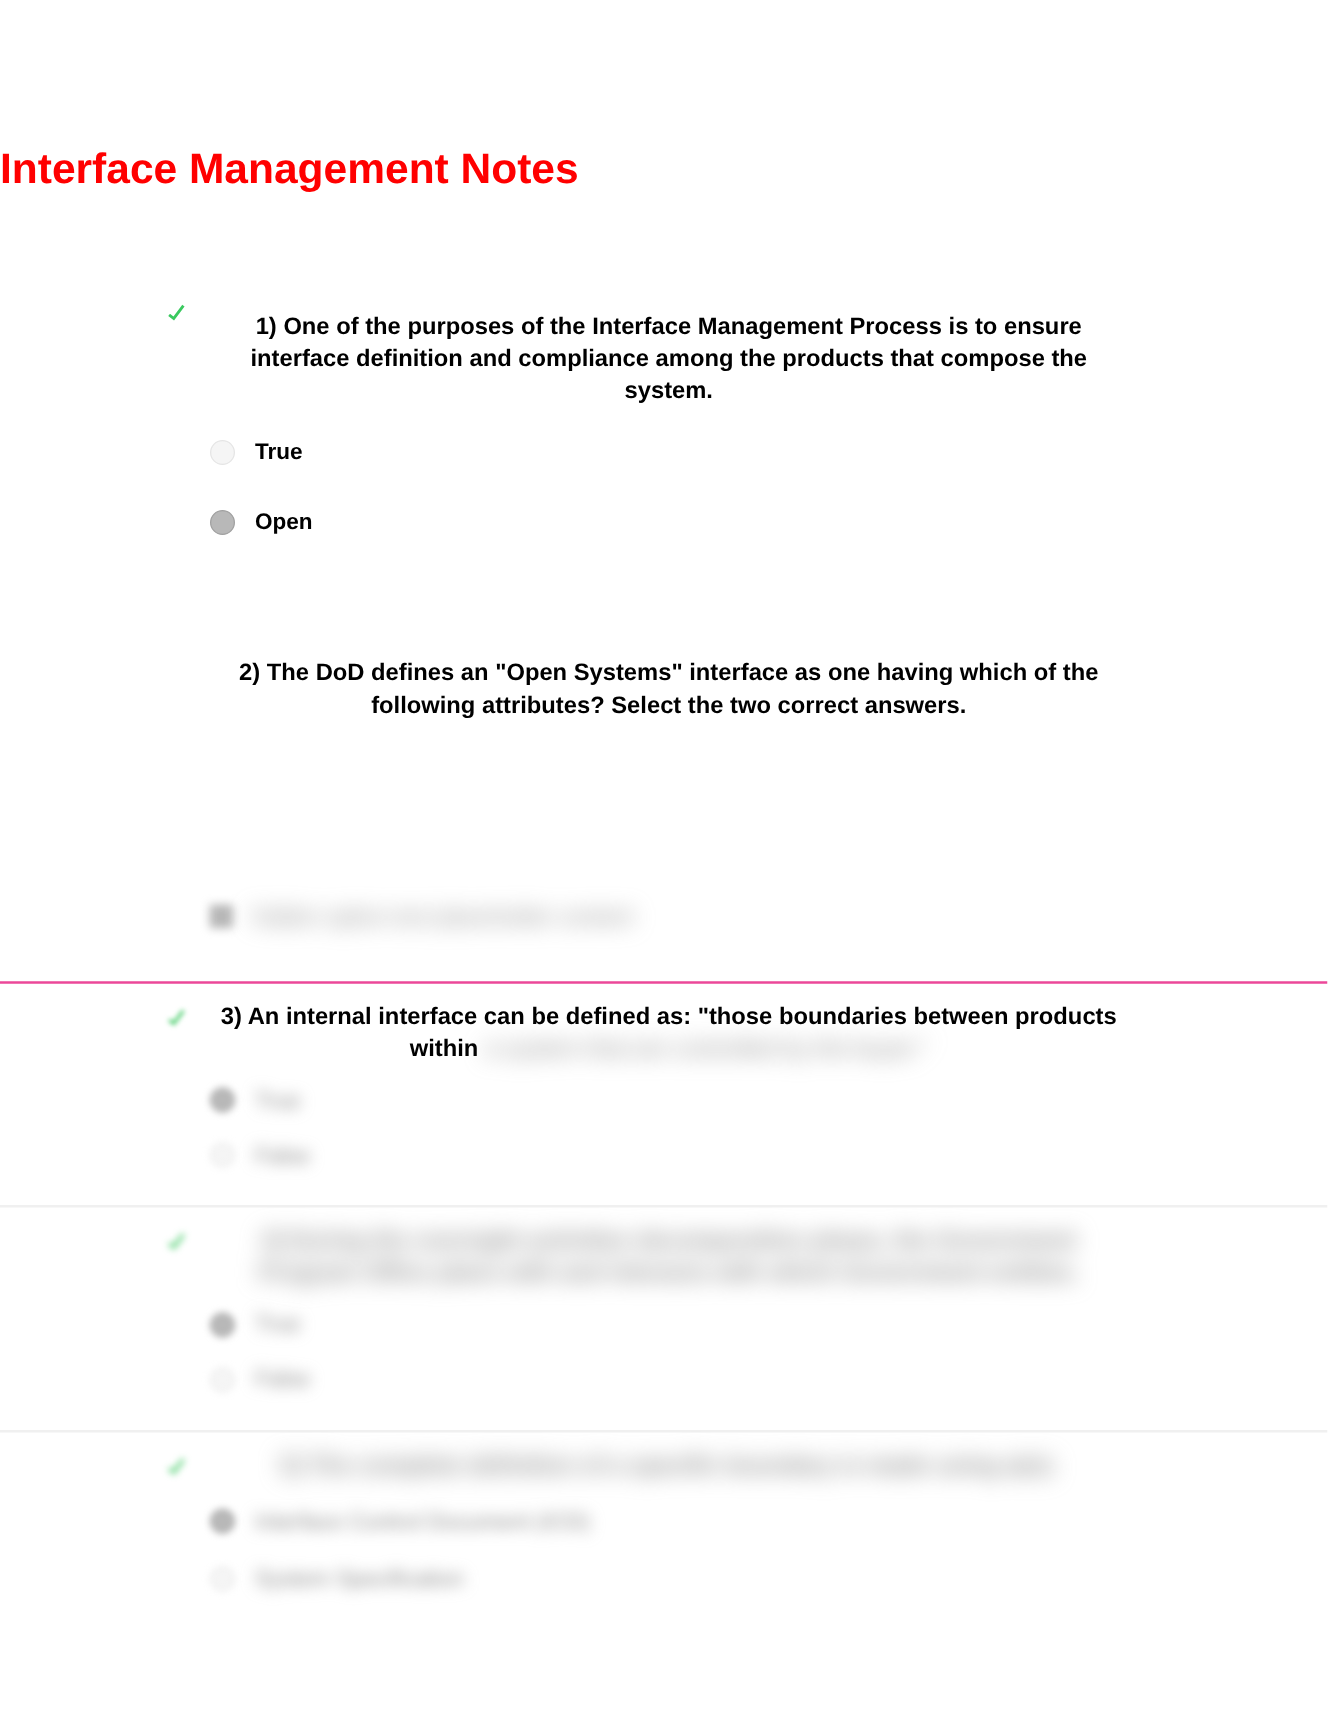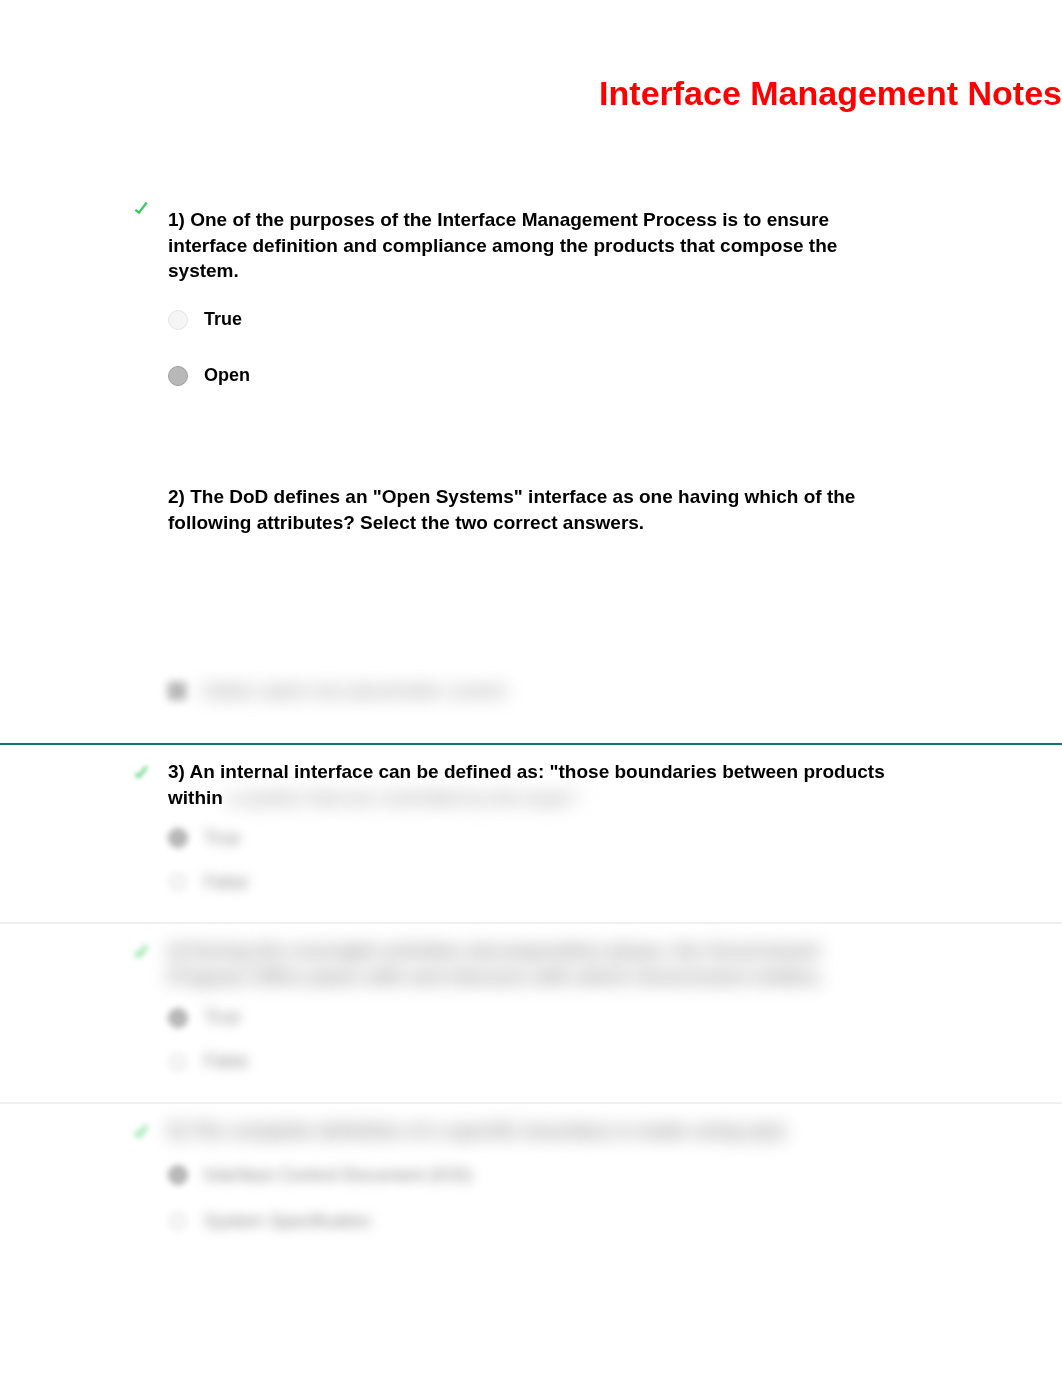--- a/index.html
+++ b/index.html
@@ -8,53 +8,54 @@
       box-sizing: border-box;
     }
     body {
       width: 1062px;
       height: 1377px;
       font-family: Arial, Helvetica, sans-serif;
       background: #ffffff;
       position: relative;
     }
     .page-title {
-      text-align: right;
+      text-align: left;
       color: #ff0000;
       font-size: 34px;
       font-weight: bold;
-      padding-top: 74px;
+      padding-top: 116px;
       padding-bottom: 80px;
     }
     .question-block {
       position: relative;
       padding: 14px 0;
     }
     .question-block.bordered {
-      border-top: 2px solid #0f766e;
+      border-top: 2px solid #ec4899;
       border-bottom: 2px solid #f0f0f0;
     }
     .check-icon {
       position: absolute;
       left: 128px;
       width: 28px;
       height: 28px;
     }
     .check-icon svg {
       width: 100%;
       height: 100%;
       fill: #3ac95f;
     }
     .question-text {
       margin-left: 168px;
       margin-right: 160px;
       font-size: 19px;
       font-weight: bold;
       color: #000000;
       line-height: 1.35;
+      text-align: center;
     }
     .options {
       margin-left: 168px;
       margin-top: 18px;
     }
     .option-row {
       display: flex;
       align-items: center;
       margin-bottom: 20px;
       min-height: 36px;

